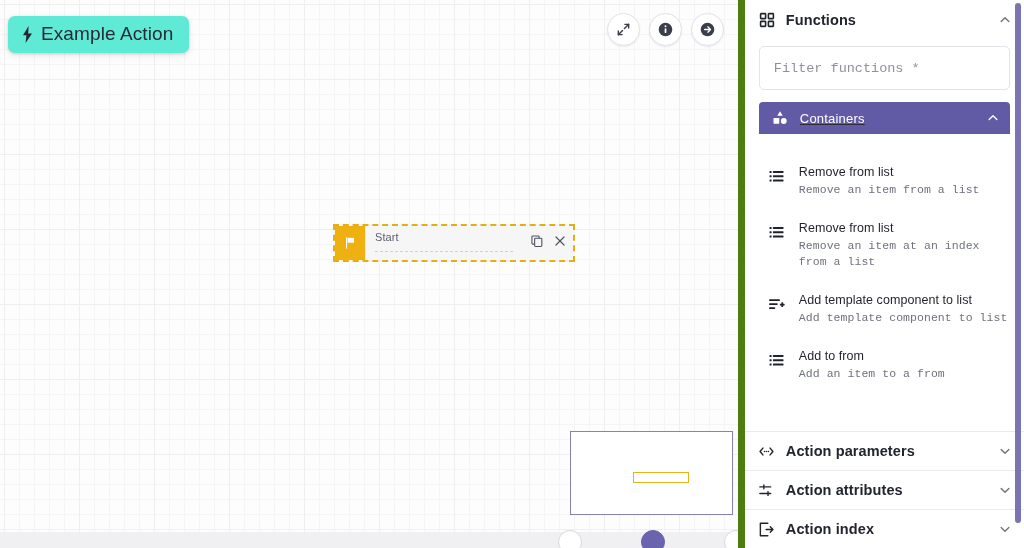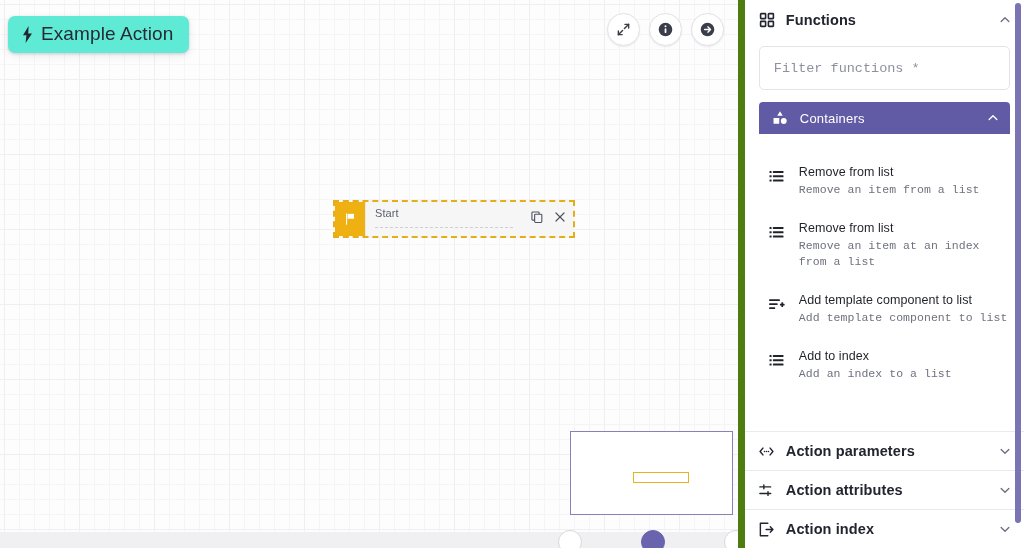--- a/index.html
+++ b/index.html
@@ -97,21 +97,21 @@
     justify-content: center;
     box-shadow: 0 1px 2px rgba(16,20,40,.07);
     cursor: pointer;
   }
   .round-btn svg { display: block; }
 
   
   .start-node {
     position: absolute;
     left: 333px;
-    top: 200px;
+    top: 224px;
     width: 242px;
     height: 38px;
     box-sizing: border-box;
     border: 2px dashed #e3ae16;
     background: #f7f7f8;
     display: flex;
     align-items: stretch;
     z-index: 5;
   }
   .start-node .flag-block {
@@ -267,20 +267,21 @@
   .group-header {
     margin: 2px 14px 0 14px;
     background: #615ba6;
     border-radius: 4px 4px 0 0;
     height: 32px;
     display: flex;
     align-items: center;
     gap: 11px;
     padding: 0 10px 0 13px;
     cursor: pointer;
+    text-decoration: underline;
   }
   .group-header .g-icon {
     color: #ffffff;
     display: flex;
     align-items: center;
     width: 17px;
     flex: 0 0 17px;
   }
   .group-header .g-title {
     flex: 1;
@@ -525,22 +526,22 @@
           <svg viewBox="0 0 18 18" width="17" height="17" fill="#202329">
             <rect x="1.6" y="3.1" width="2.2" height="2.2" rx=".4"></rect>
             <rect x="5.2" y="3.1" width="11.2" height="2.2" rx=".6"></rect>
             <rect x="1.6" y="7.6" width="2.2" height="2.2" rx=".4"></rect>
             <rect x="5.2" y="7.6" width="11.2" height="2.2" rx=".6"></rect>
             <rect x="1.6" y="12.1" width="2.2" height="2.2" rx=".4"></rect>
             <rect x="5.2" y="12.1" width="11.2" height="2.2" rx=".6"></rect>
           </svg>
         </span>
         <span class="f-texts">
-          <span class="f-name">Add to index</span>
-          <span class="f-desc" style="display:block">Add an index to a list</span>
+          <span class="f-name">Add to from</span>
+          <span class="f-desc" style="display:block">Add an item to a from</span>
         </span>
       </div>
 
     </div>
 
     <div class="panel-footer">
 
       <div class="panel-section-head">
         <span class="sec-icon">
           <svg viewBox="0 0 18 18" width="17" height="17" fill="none" stroke="#22252f" stroke-width="1.5" stroke-linecap="round" stroke-linejoin="round">

